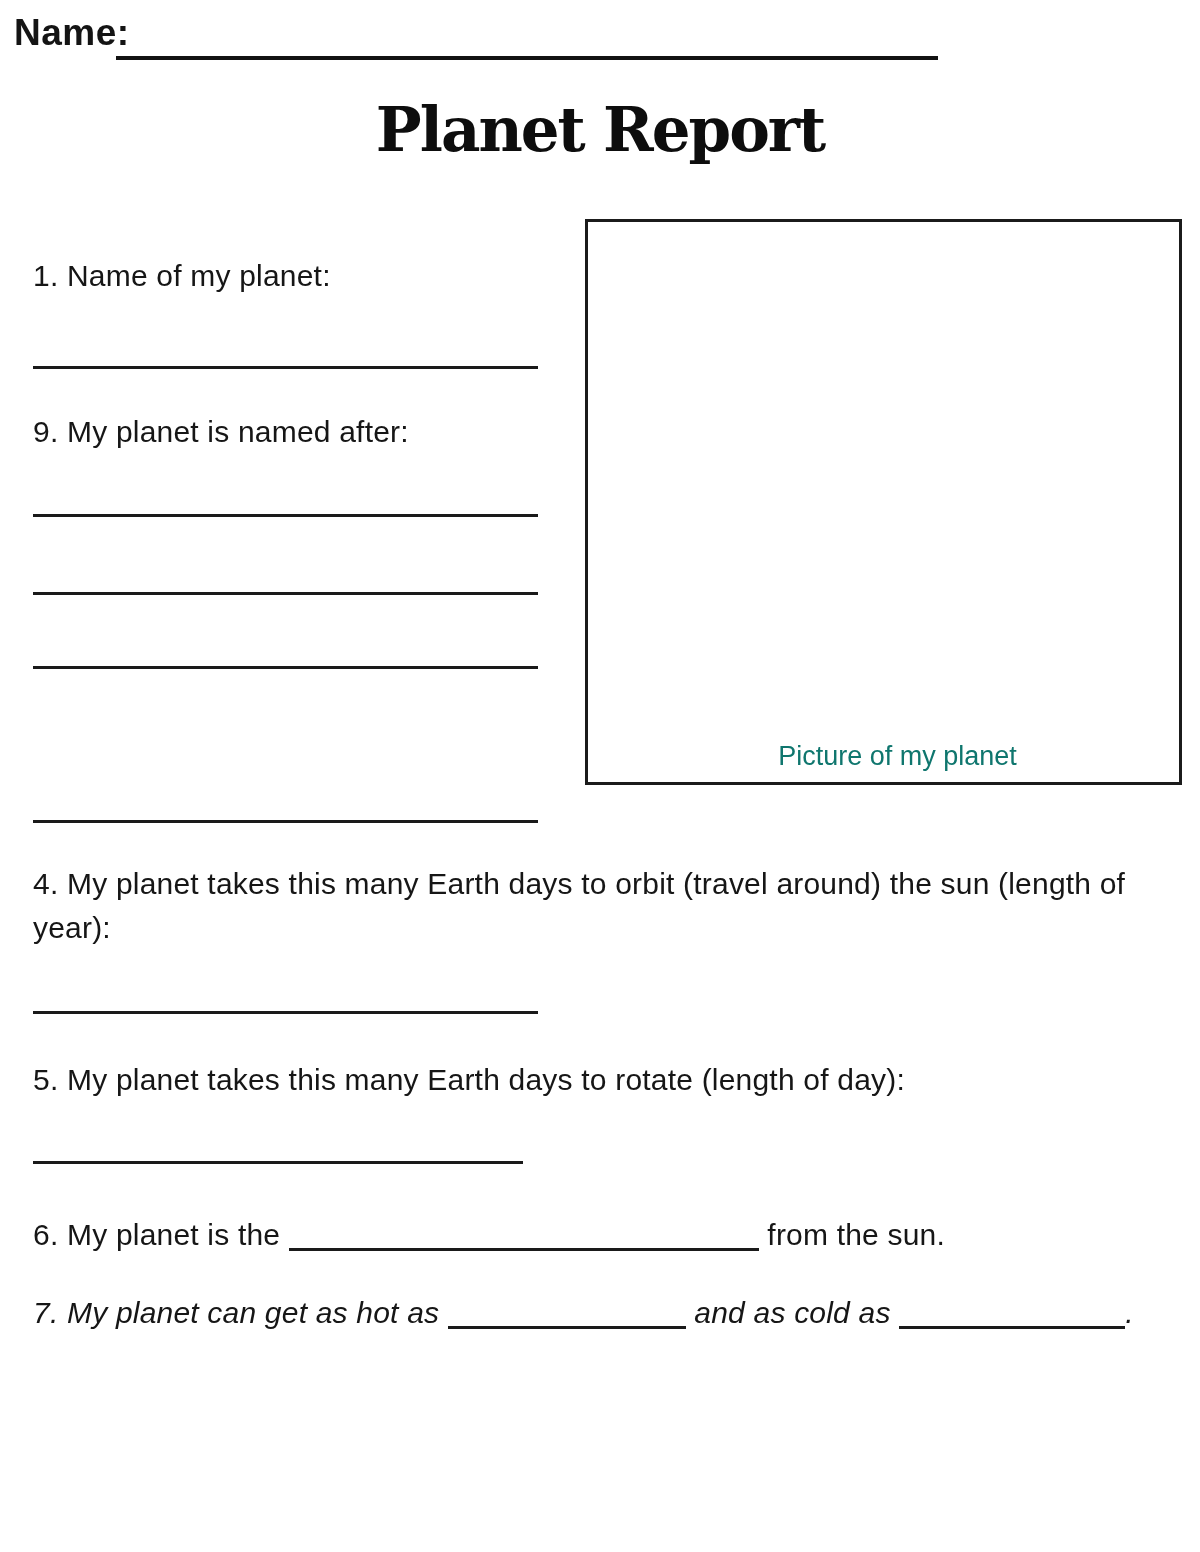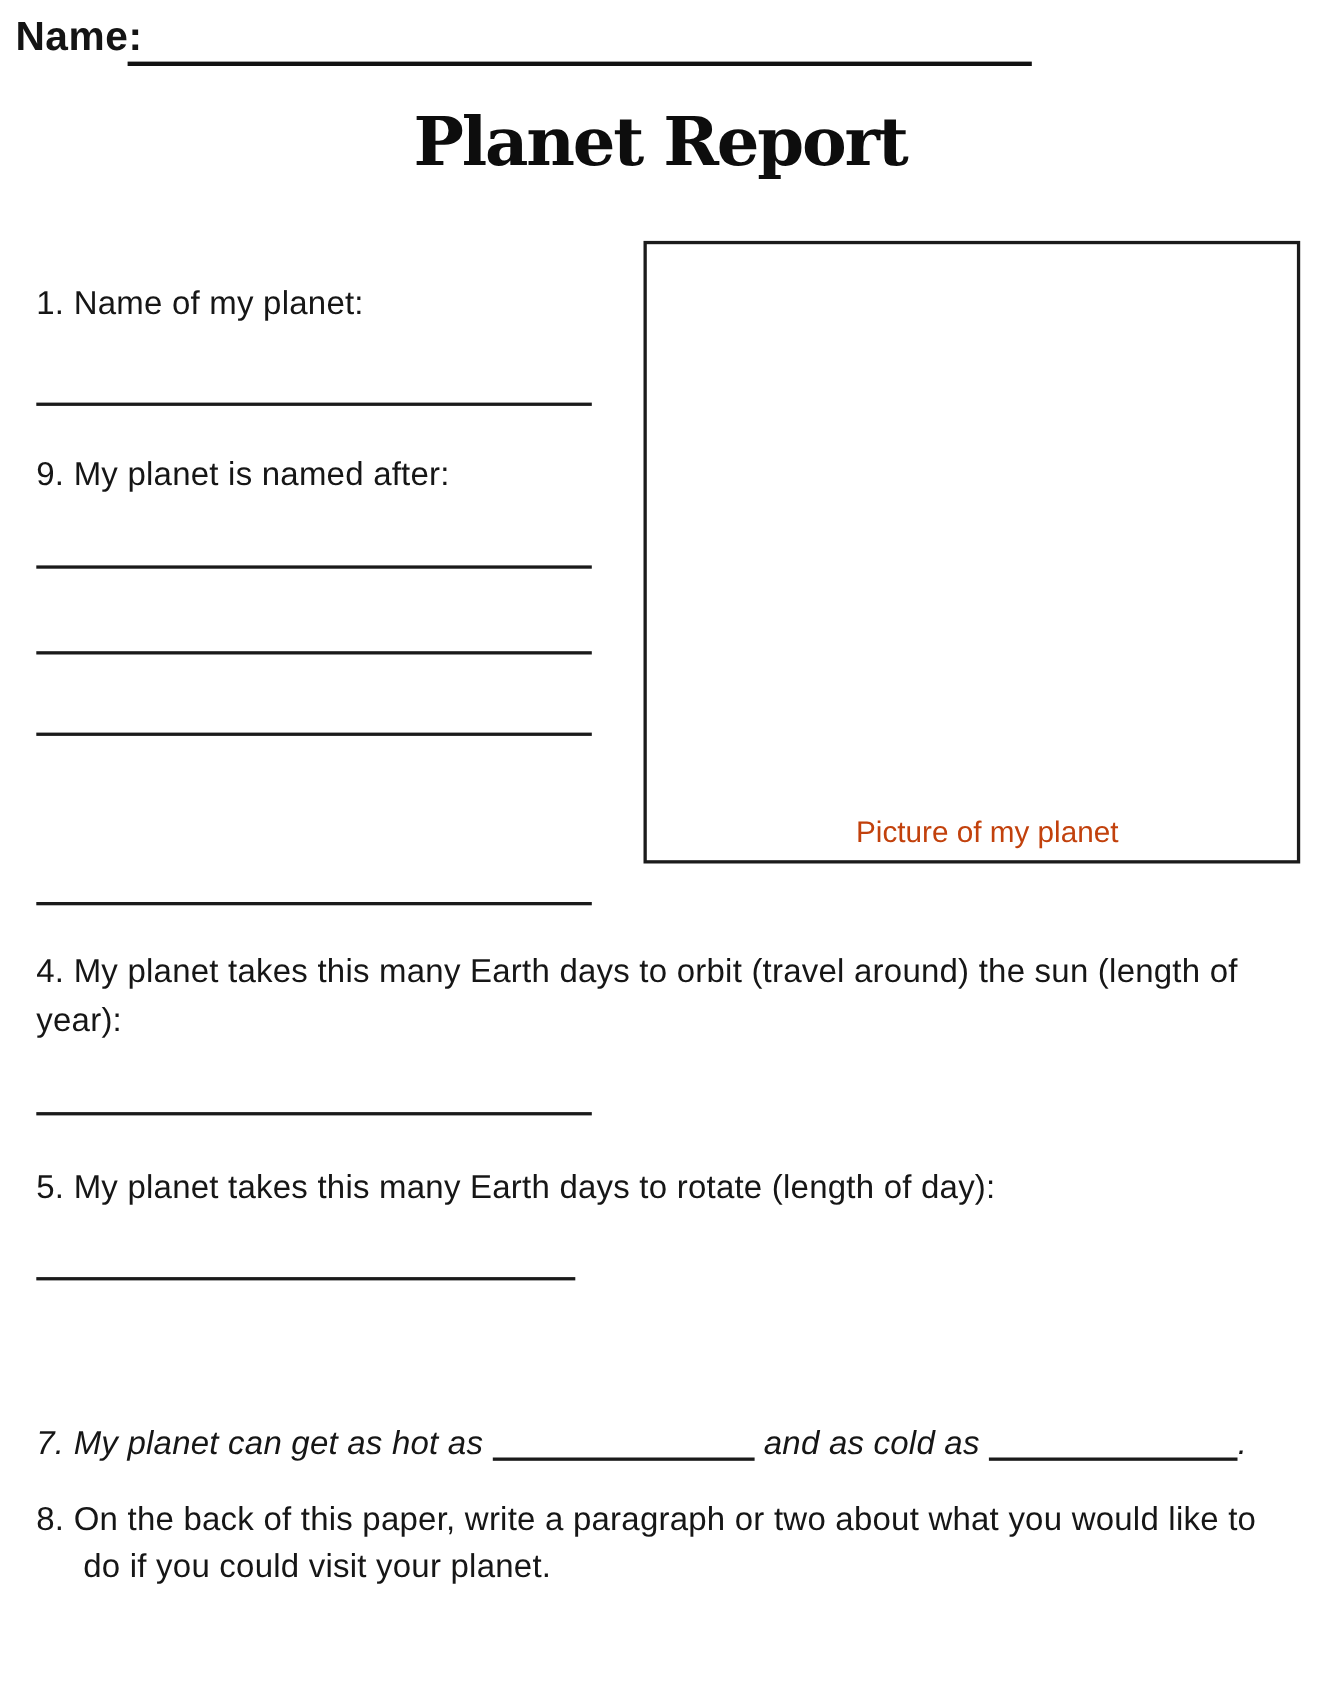--- a/index.html
+++ b/index.html
@@ -62,21 +62,21 @@
     width: 597px; height: 566px;
     border: 3px solid #1b1b1b;
     background: #ffffff;
   }
   .picture-caption {
     position: absolute;
     left: 0; bottom: 10px;
     width: 100%;
     text-align: center;
     font-size: 27px;
-    color: #c2410c;
+    color: #0f766e;
     padding-left: 28px;
   }
   .blank {
     display: inline-block;
     height: 30px;
     border-bottom: 3px solid #1a1a1a;
     vertical-align: -6px;
   }
   .blank.b6  { width: 470px; }
   .blank.b7a { width: 238px; }
@@ -106,19 +106,18 @@
     <div class="picture-caption">Picture of my planet</div>
   </div>
 
   <p class="q wrap2" style="top:862px;">4. My planet takes this many Earth days to orbit (travel around) the sun (length of
 year):</p>
   <div class="ans-line" style="top:1011px;"></div>
 
   <p class="q" style="top:1060px;text-align:center;">5. My planet takes this many Earth days to rotate (length of day):</p>
   <div class="ans-line" style="top:1161px; width:490px;"></div>
 
+  <p class="q" style="top:1215px;"><span>6. My planet is the</span> <span class="blank b6"></span> <span>from the sun.</span></p>
 
   <p class="q" style="top:1293px;font-style:italic;"><span>7. My planet can get as hot as</span> <span class="blank b7a"></span> <span>and as cold as</span> <span class="blank b7b"></span><span>.</span></p>
 
-  <p class="q wrap2" style="top:1360px; line-height:43px;">8. On the back of this paper, write a paragraph or two about what you would like to
-     do if you could visit your planet.</p>
 
 </div>
 
 </body></html>

